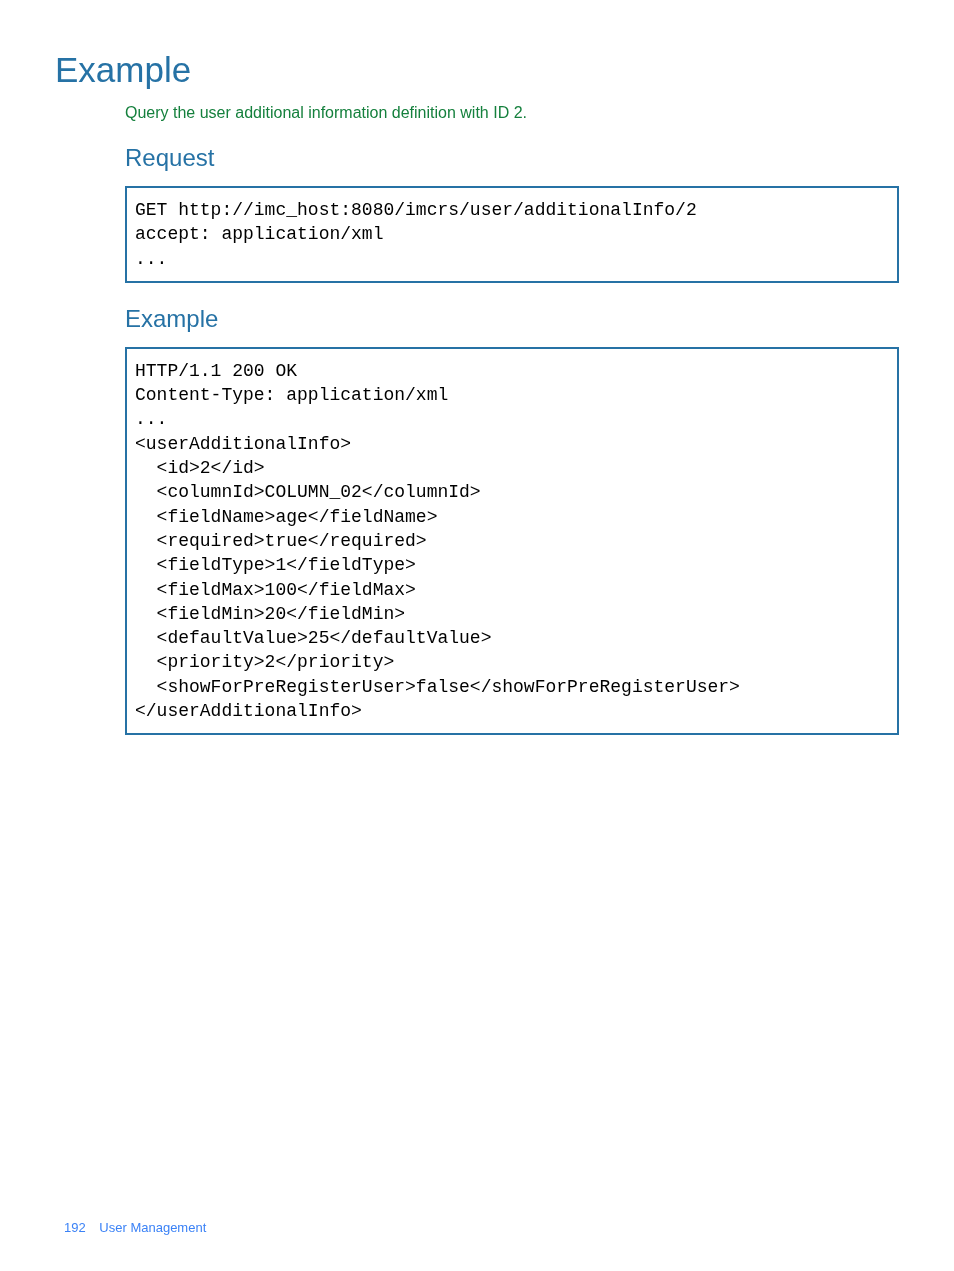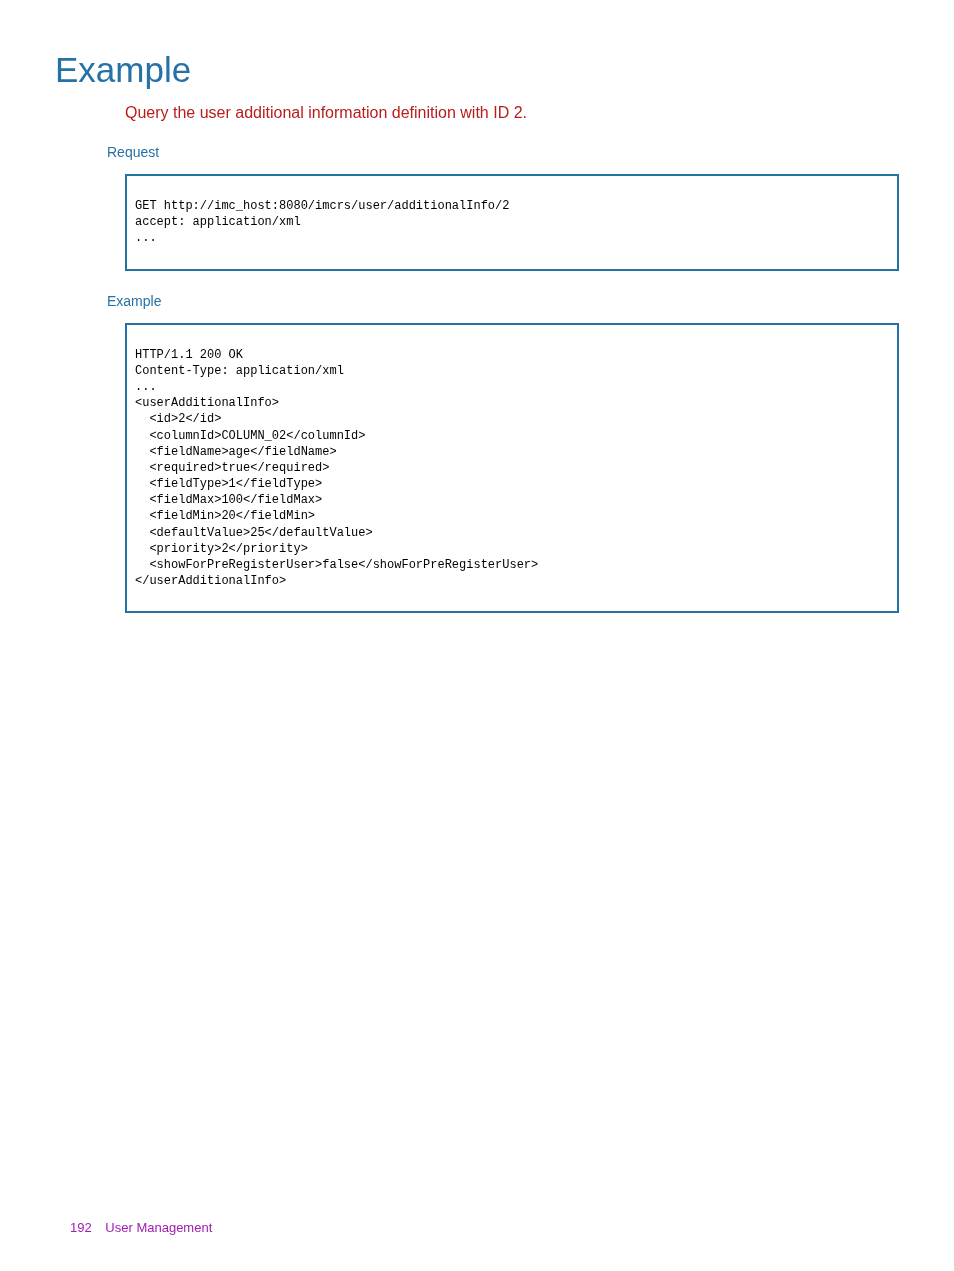--- a/index.html
+++ b/index.html
@@ -16,52 +16,52 @@
       padding: 50px 55px 0 55px;
     }
     .h1-example {
       color: #2672a5;
       font-size: 35px;
       font-weight: normal;
       margin-bottom: 14px;
       font-family: Arial, Helvetica, sans-serif;
     }
     .intro-text {
-      color: #b91c1c;
+      color: #15803d;
       font-size: 16px;
       margin-left: 70px;
       margin-bottom: 22px;
       font-family: Arial, Helvetica, sans-serif;
     }
     .h2-section {
       color: #2672a5;
-      font-size: 14px;
+      font-size: 24px;
       font-weight: normal;
-      margin-left: 52px;
+      margin-left: 70px;
       margin-bottom: 14px;
       font-family: Arial, Helvetica, sans-serif;
     }
     .code-box {
       border: 2px solid #2672a5;
       margin-left: 70px;
       margin-right: 0;
       margin-bottom: 22px;
-      padding: 22px 8px;
+      padding: 10px 8px;
       font-family: "Courier New", Courier, monospace;
-      font-size: 12px;
+      font-size: 18px;
       line-height: 1.35;
       white-space: pre;
       color: #000000;
     }
     .footer {
       position: absolute;
       bottom: 36px;
-      left: 70px;
+      left: 64px;
       font-size: 13px;
-      color: #a21caf;
+      color: #3b82f6;
       font-family: Arial, Helvetica, sans-serif;
     }
     .footer-pagenum {
       margin-right: 10px;
     }
   </style>
 </head>
 <body>
 
 <h1 class="h1-example">Example</h1>

